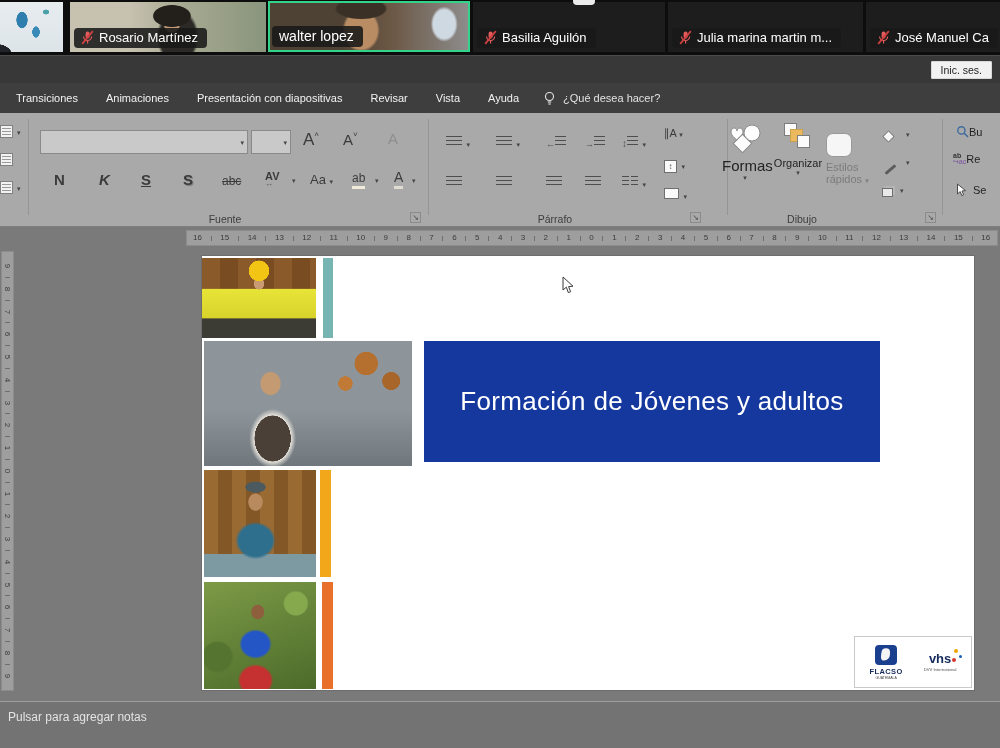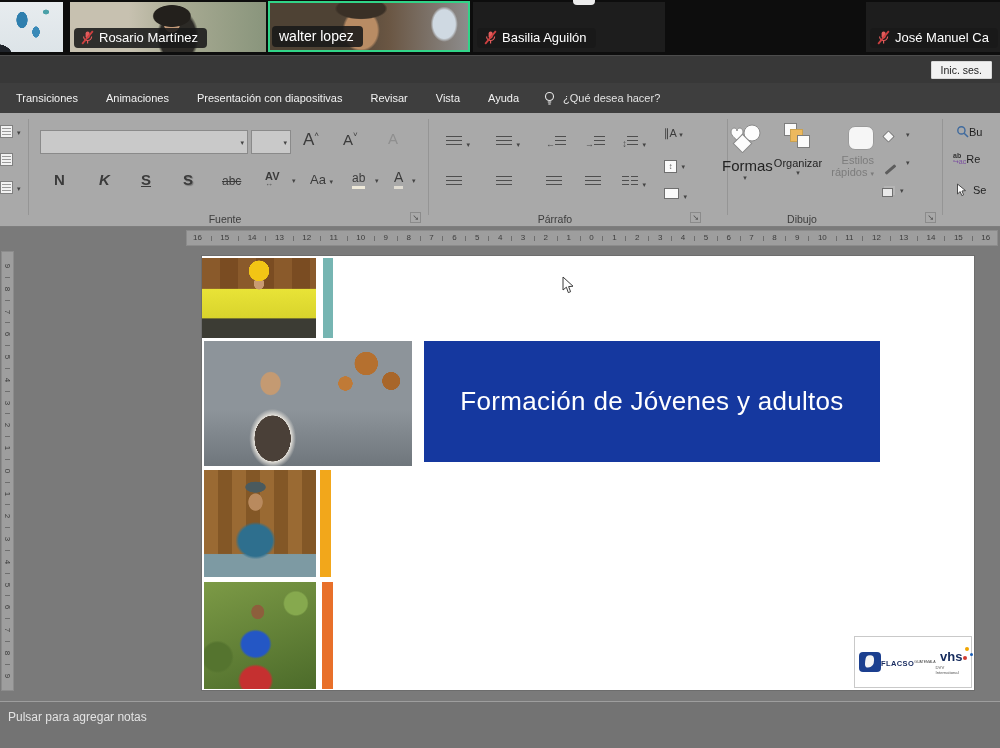--- a/index.html
+++ b/index.html
@@ -97,21 +97,21 @@
       radial-gradient(ellipse 9px 10px at 48% 28%,#8d5f3c 68%,transparent 76%),
       radial-gradient(ellipse 22px 20px at 46% 58%,#2457c5 62%,transparent 74%),
       radial-gradient(ellipse 24px 22px at 46% 92%,#c53030 62%,transparent 74%),
       radial-gradient(circle 16px at 82% 20%,#86a94e 70%,transparent 80%),
       radial-gradient(circle 20px at 12% 70%,#55742f 70%,transparent 82%),
       linear-gradient(160deg,#7c9a46,#4c6b2a);}
   .banner{position:absolute;left:222px;top:85px;width:456px;height:121px;display:flex;align-items:center;justify-content:center;}
   .banner span{color:#fff;font-size:26px;letter-spacing:.3px;}
   .logos{position:absolute;left:652px;top:380px;width:118px;height:52px;background:#fff;border:1px solid #c9c9c9;
     display:flex;align-items:center;justify-content:space-around;padding:4px;}
-  .flacso{display:flex;flex-direction:row;align-items:center;}
+  .flacso{display:flex;flex-direction:column;align-items:center;}
   .flacso .fmark{width:22px;height:20px;border-radius:4px;background:#1b3f8f;position:relative;}
   .flacso .fmark i{position:absolute;left:6px;top:3px;width:9px;height:13px;background:#f4f4f4;
     border-radius:60% 40% 70% 30%/30% 55% 45% 70%;transform:rotate(14deg);}
   .flacso b{font-size:7.5px;color:#16295e;letter-spacing:.4px;margin-top:2px;}
   .flacso em{font-style:normal;font-size:3.5px;color:#444;}
   .vhs{display:flex;flex-direction:column;align-items:center;}
   .vhs .vrow{position:relative;font-weight:bold;font-size:13px;color:#142a5c;line-height:1;}
   .vhs .d{position:absolute;border-radius:50%;width:4px;height:4px;}
   .vhs em{font-style:normal;font-size:4.2px;color:#555;margin-top:2px;}
 
@@ -152,20 +152,31 @@
         <span>Basilia Aguilón</span>
       </div>
     </div>
 
     <div class="tile vid-walter speaking" style="left:268px;top:1px;width:202px;height:51px;">
       <div class="name-tag" style="left:2px;bottom:3px;font-size:14px;">
         <span>walter lopez</span>
       </div>
     </div>
 
+    <div class="tile" style="left:668px;width:195px;">
+      <div class="name-tag">
+        <svg class="mic-muted" viewBox="0 0 13 15">
+          <rect x="4.6" y="1.5" width="4" height="7" rx="2" fill="#e25c5c"></rect>
+          <path d="M2.6 6.5 a4 4 0 0 0 8 0" stroke="#e25c5c" stroke-width="1.2" fill="none"></path>
+          <line x1="6.6" y1="10.5" x2="6.6" y2="13.5" stroke="#e25c5c" stroke-width="1.2"></line>
+          <line x1="1.2" y1="13.8" x2="11.8" y2="1.2" stroke="#cf4040" stroke-width="1.8"></line>
+        </svg>
+        <span>Julia marina martin m...</span>
+      </div>
+    </div>
 
     <div class="tile" style="left:866px;width:140px;">
       <div class="name-tag">
         <svg class="mic-muted" viewBox="0 0 13 15">
           <rect x="4.6" y="1.5" width="4" height="7" rx="2" fill="#e25c5c"></rect>
           <path d="M2.6 6.5 a4 4 0 0 0 8 0" stroke="#e25c5c" stroke-width="1.2" fill="none"></path>
           <line x1="6.6" y1="10.5" x2="6.6" y2="13.5" stroke="#e25c5c" stroke-width="1.2"></line>
           <line x1="1.2" y1="13.8" x2="11.8" y2="1.2" stroke="#cf4040" stroke-width="1.8"></line>
         </svg>
         <span>José Manuel Ca</span>
@@ -287,21 +298,21 @@
     <div class="rbtn" style="left:772px;top:10px;width:52px;text-align:center;">
       <span style="display:inline-block;position:relative;width:32px;height:30px;">
         <span class="sq" style="left:2px;top:0;"></span>
         <span class="sq" style="left:8px;top:6px;background:#edb95e;border-color:#caa14f;"></span>
         <span class="sq" style="left:15px;top:12px;"></span>
       </span>
       <div style="font-size:11px;color:#232323;">Organizar</div>
       <div class="car">▾</div>
     </div>
 
-    <div class="rbtn" style="left:826px;top:13px;width:48px;text-align:right;color:#7c7c7c;">
+    <div class="rbtn" style="left:826px;top:20px;width:48px;text-align:left;color:#7c7c7c;">
       <span style="display:inline-block;width:26px;height:24px;border:1px solid #9a9a9a;border-radius:7px;background:#f6f6f6;"></span>
       <div style="font-size:11px;">Estilos</div>
       <div style="font-size:11px;"><span>rápidos</span> <span class="car" style="color:#7c7c7c;">▾</span></div>
     </div>
 
     <div class="rbtn" style="left:884px;top:14px;"><span class="diamond"></span></div>
     <div class="rbtn car" style="left:906px;top:18px;">▾</div>
     <div class="rbtn" style="left:884px;top:44px;"><span class="pencil"></span></div>
     <div class="rbtn car" style="left:906px;top:46px;">▾</div>
     <div class="rbtn" style="left:882px;top:70px;"><span class="cube"></span></div>

